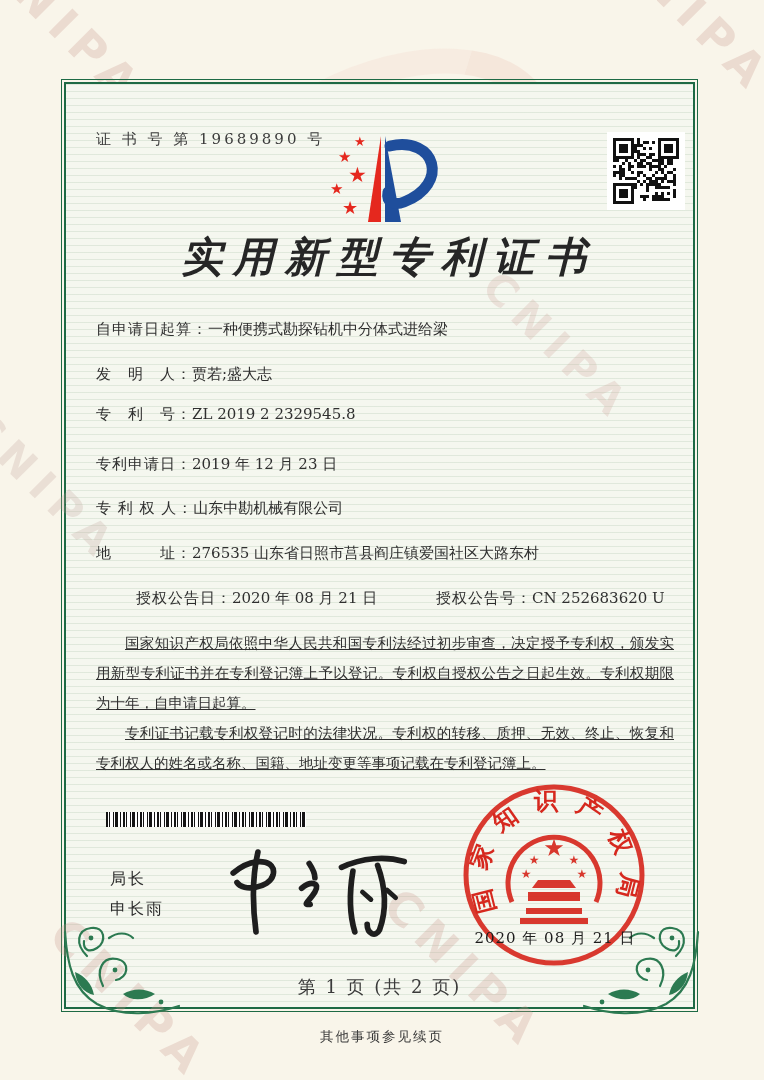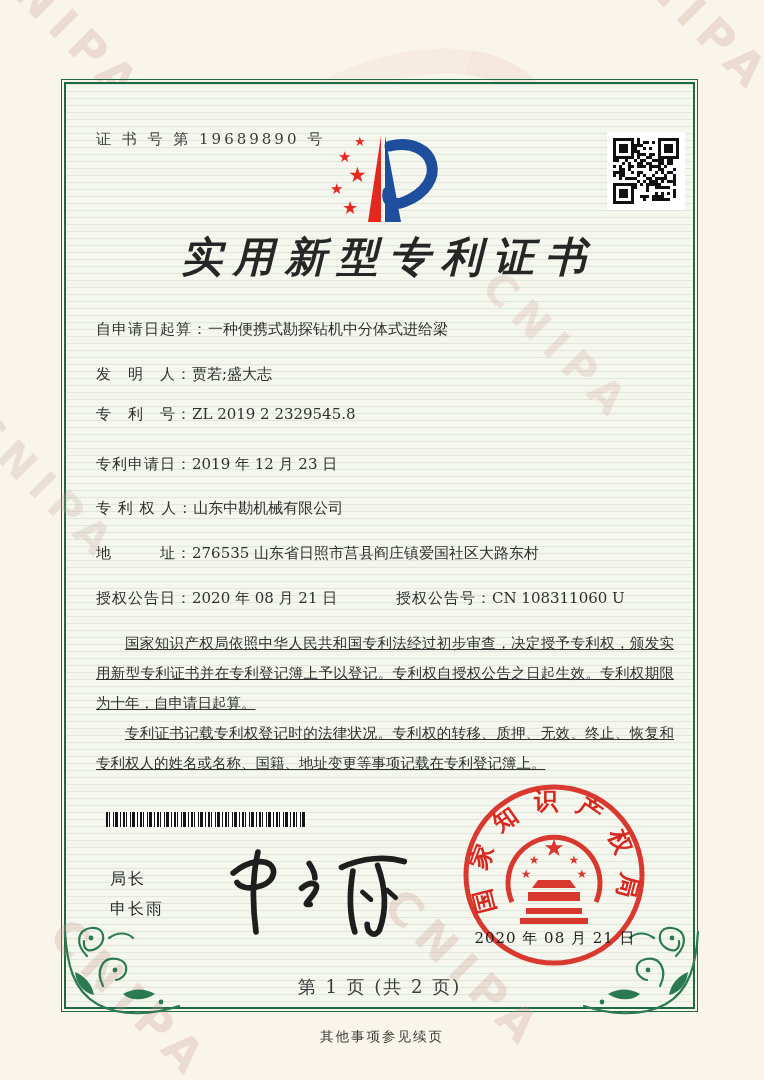--- a/index.html
+++ b/index.html
@@ -55,21 +55,21 @@
     left:4px; top:146px; width:100%; text-align:center;
     font-size:41px; font-weight:bold; color:#262626;
     letter-spacing:11px; text-indent:11px;font-style:italic;
   }
 
   .fields { left:30px; top:236px; width:580px; }
   .field-row { position:absolute; left:0; width:600px; font-size:15px; color:#2f2f2f; white-space:nowrap; }
   .field-row .lbl { letter-spacing:1px; }
   .fr-0 { top:0px; } .fr-1 { top:45px; } .fr-2 { top:85px; }
   .fr-3 { top:135px; } .fr-4 { top:179px; } .fr-5 { top:224px; }
-  .fr-6 { top:269px; }
+  .fr-6 { top:269px;margin-left:40px; }
   .grant-no { position:absolute; left:300px; top:0; }
 
   .paras { left:30px; top:544px; width:578px; font-size:14.5px; line-height:30px; color:#2f2f2f;text-decoration:underline; }
   .paras p { text-indent:2em; text-align:justify; }
 
   .barcode {
     left:40px; top:728px; width:200px; height:15px;
     background:repeating-linear-gradient(90deg,
       #141414 0 2px, #fff 2px 3px, #141414 3px 4px, #fff 4px 7px,
       #141414 7px 8px, #fff 8px 9px, #141414 9px 12px, #fff 12px 14px,
@@ -305,21 +305,21 @@
         <span class="lbl">专 利 权 人：</span><span class="val">山东中勘机械有限公司</span>
       </div>
       <div class="field-row fr-5">
         <span class="lbl">地　　　址：</span><span class="val">276535 山东省日照市莒县阎庄镇爱国社区大路东村</span>
       </div>
       <div class="field-row fr-6">
         <span>
           <span class="lbl">授权公告日：</span><span class="val">2020 年 08 月 21 日</span>
         </span>
         <span class="grant-no">
-          <span class="lbl">授权公告号：</span><span class="val">CN 108311060 U</span>
+          <span class="lbl">授权公告号：</span><span class="val">CN 252683620 U</span>
         </span>
       </div>
     </div>
 
     <div class="paras">
       <p>国家知识产权局依照中华人民共和国专利法经过初步审查，决定授予专利权，颁发实用新型专利证书并在专利登记簿上予以登记。专利权自授权公告之日起生效。专利权期限为十年，自申请日起算。</p>
       <p>专利证书记载专利权登记时的法律状况。专利权的转移、质押、无效、终止、恢复和专利权人的姓名或名称、国籍、地址变更等事项记载在专利登记簿上。</p>
     </div>
 
     <div class="barcode"></div>

